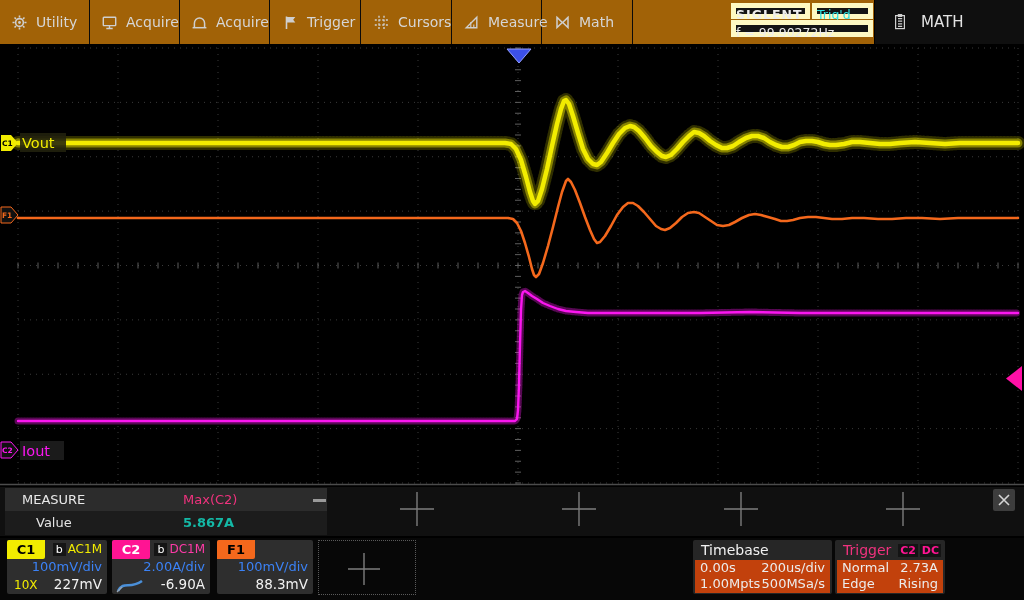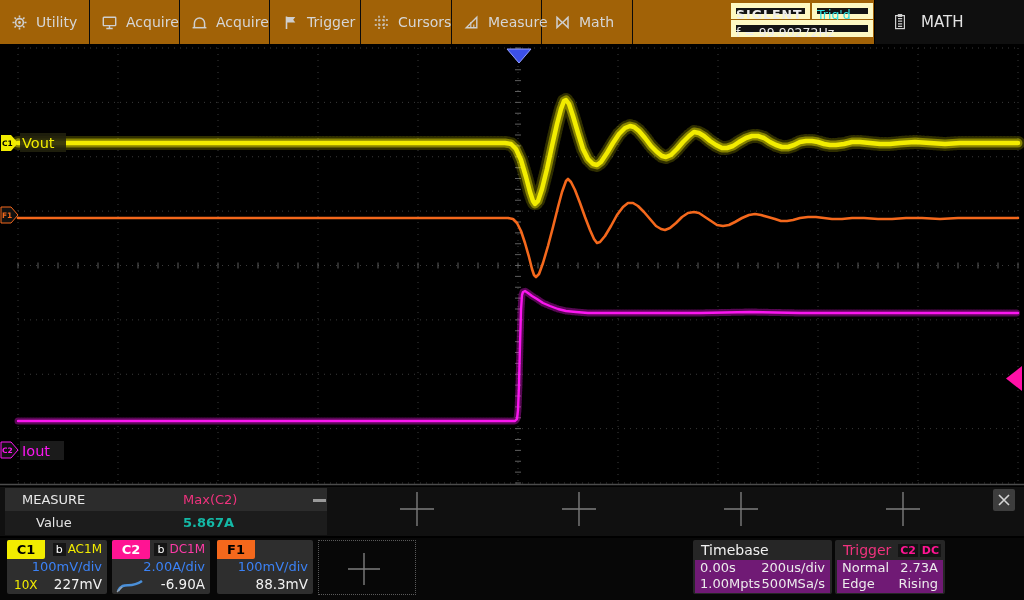--- a/index.html
+++ b/index.html
@@ -44,21 +44,21 @@
            display:flex;align-items:center;justify-content:center;border-radius:2px 0 2px 0;}
   .chcoup{position:absolute;right:5px;top:2px;font-size:12px;white-space:nowrap;}
   .bw{background:#151515;color:#fff;padding:0 3px;font-size:11px;margin-right:2px;}
   .chscale{position:absolute;right:5px;top:19px;font-size:13px;color:#3b82f6;}
   .choffset{position:absolute;right:5px;top:36px;font-size:13.5px;color:#f2f2f2;}
   .chprobe{position:absolute;left:7px;top:38px;font-size:12px;color:#f2ec00;}
   .chadd{position:absolute;left:318px;top:2px;width:96px;height:53px;border:1px dotted #5a5a5a;}
 
   .panel{position:absolute;top:2px;height:54px;background:#262626;border-radius:2px;}
   .ptitle{position:absolute;left:8px;top:2px;font-size:14px;color:#f0f0f0;}
-  .prows{position:absolute;left:2px;top:20px;background:#701a75;}
+  .prows{position:absolute;left:2px;top:20px;background:#c2410c;}
   .prow{position:absolute;left:0;width:100%;height:16px;font-size:13px;color:#ececec;}
   .pl{position:absolute;left:5px;top:0;}
   .pr{position:absolute;right:5px;top:0;}
   .trtitle{color:#f0327e !important;}
   .trbadge{position:absolute;top:4px;font-size:11px;color:#ff1493;background:#141414;padding:0 2px;font-weight:bold;}
 </style>
 </head>
 <body>
 
 <div id="root">

